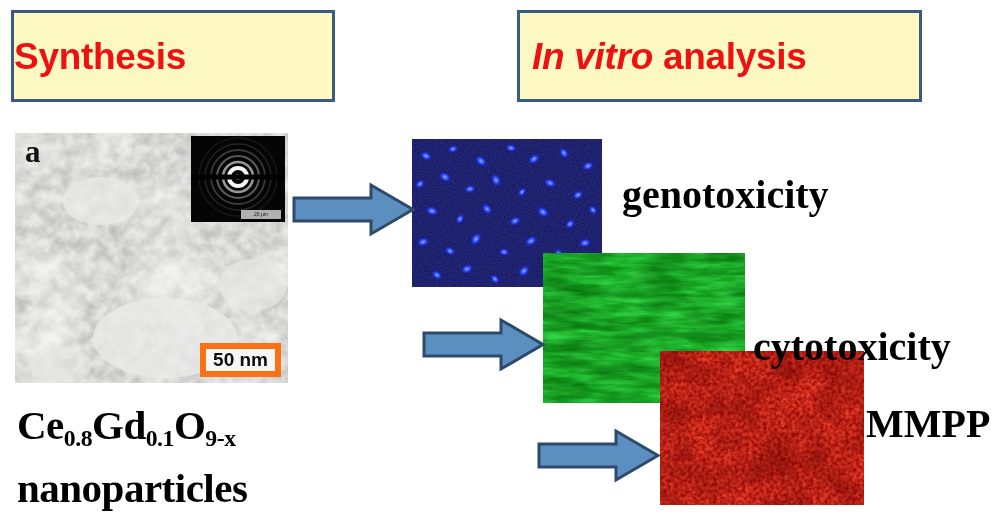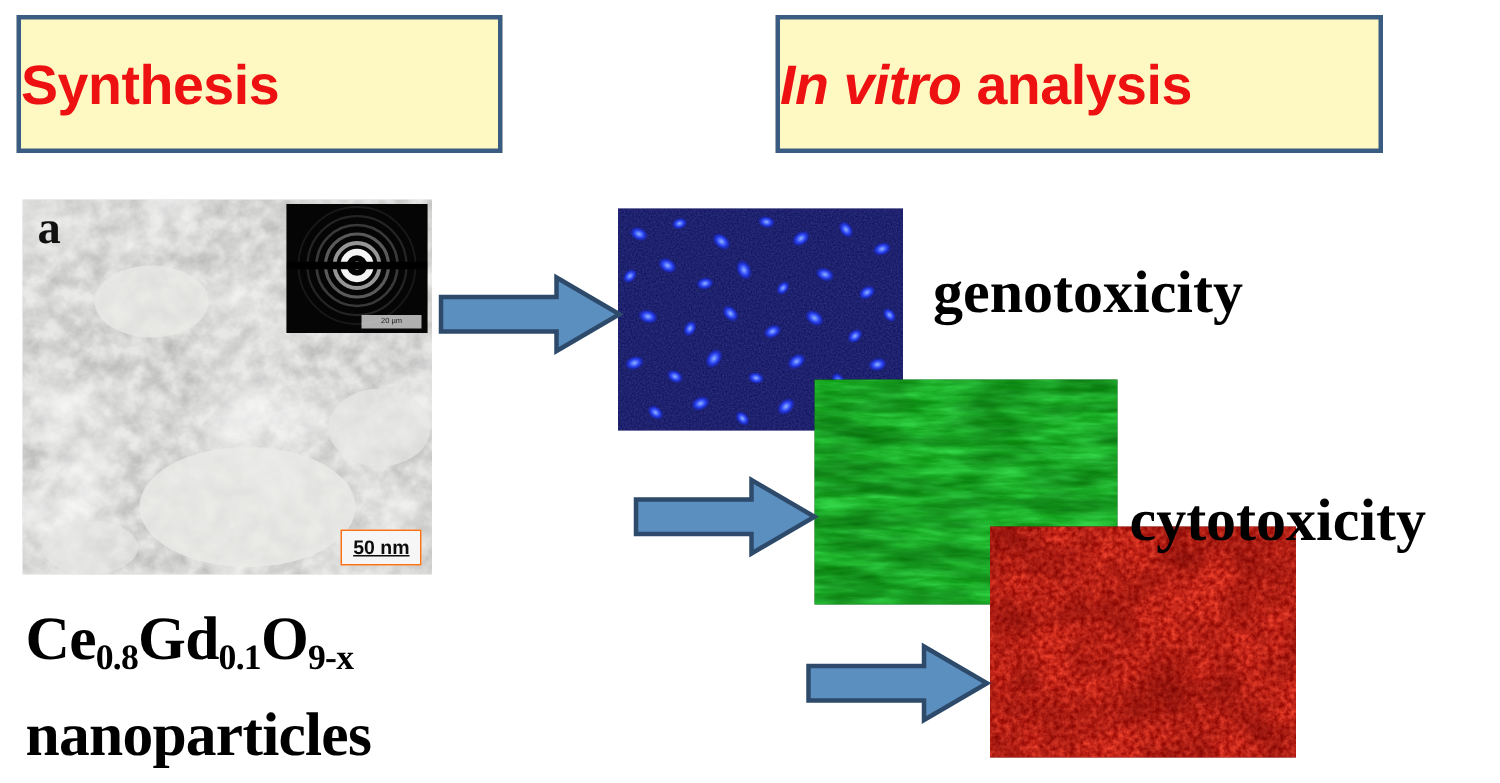--- a/index.html
+++ b/index.html
@@ -42,20 +42,21 @@
     left: 11px;
     top: 10px;
     width: 324px;
     height: 92px;
   }
   #header-invitro {
     left: 517px;
     top: 10px;
     width: 405px;
     height: 92px;
+    padding-left: 12px;
   }
 
   
   #tem-panel {
     position: absolute;
     left: 15px;
     top: 133px;
     width: 273px;
     height: 250px;
     background: #dededc;
@@ -106,28 +107,27 @@
     font-size: 5px;
     line-height: 9px;
     text-align: center;
     overflow: hidden;
   }
   #tem-scalebar {
     position: absolute;
     right: 7px;
     bottom: 6px;
     background: #f6f6f6;
-    border: 1px solid #f97316;
+    border: 6px solid #f97316;
     padding: 0 7px 1px 7px;
     font-family: "Liberation Sans", sans-serif;
     font-weight: bold;
-    font-size: 13px;
+    font-size: 19px;
     color: #0d0d0d;
     line-height: 21px;
-    text-decoration: underline;
   }
 
   
   #formula-caption {
     position: absolute;
     left: 17px;
     top: 404px;
     width: 330px;
     color: #000000;
     font-family: "Liberation Serif", serif;
@@ -364,14 +364,15 @@
   <svg id="arrow-2" class="arrow" viewBox="0 0 125 57">
     <polygon points="3,17 80,17 80,4 122,28.5 80,53 80,40 3,40" fill="#5b8fc0" stroke="#2e4a6b" stroke-width="3" stroke-linejoin="miter"></polygon>
   </svg>
 
   <svg id="arrow-3" class="arrow" viewBox="0 0 125 57">
     <polygon points="3,17 80,17 80,4 122,28.5 80,53 80,40 3,40" fill="#5b8fc0" stroke="#2e4a6b" stroke-width="3" stroke-linejoin="miter"></polygon>
   </svg>
 
   <div id="label-genotoxicity" class="assay-label">genotoxicity</div>
   <div id="label-cytotoxicity" class="assay-label">cytotoxicity</div>
+  <div id="label-mmpp" class="assay-label">MMPP</div>
 
 </div>
 
 </body></html>

